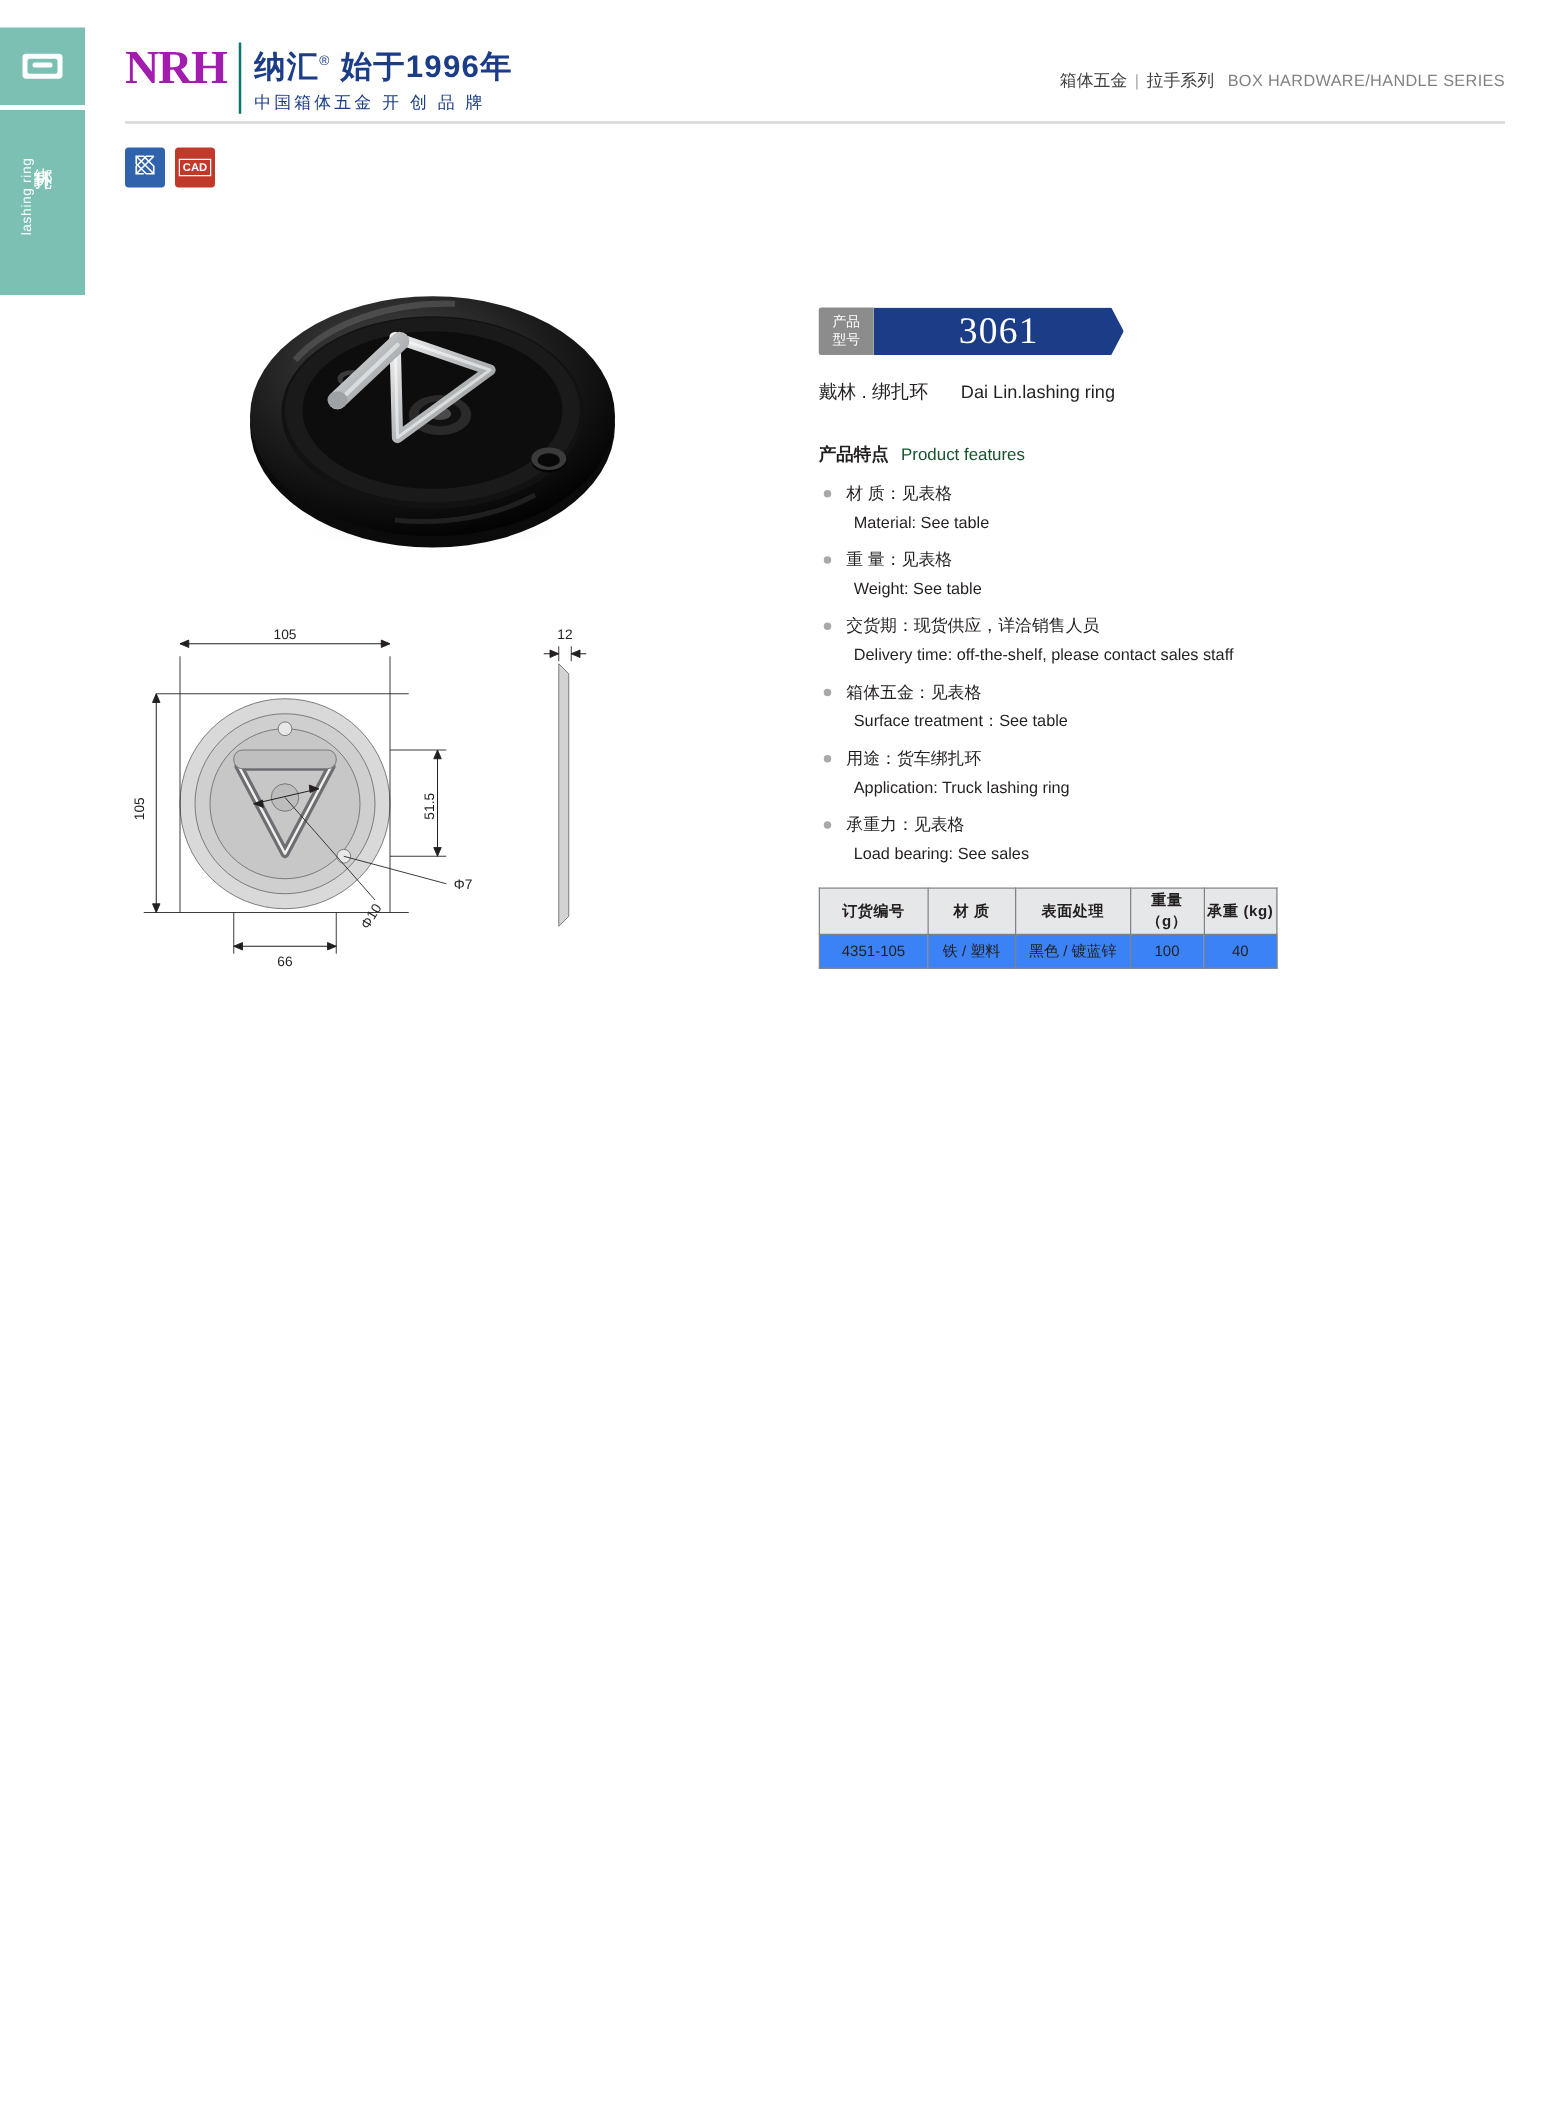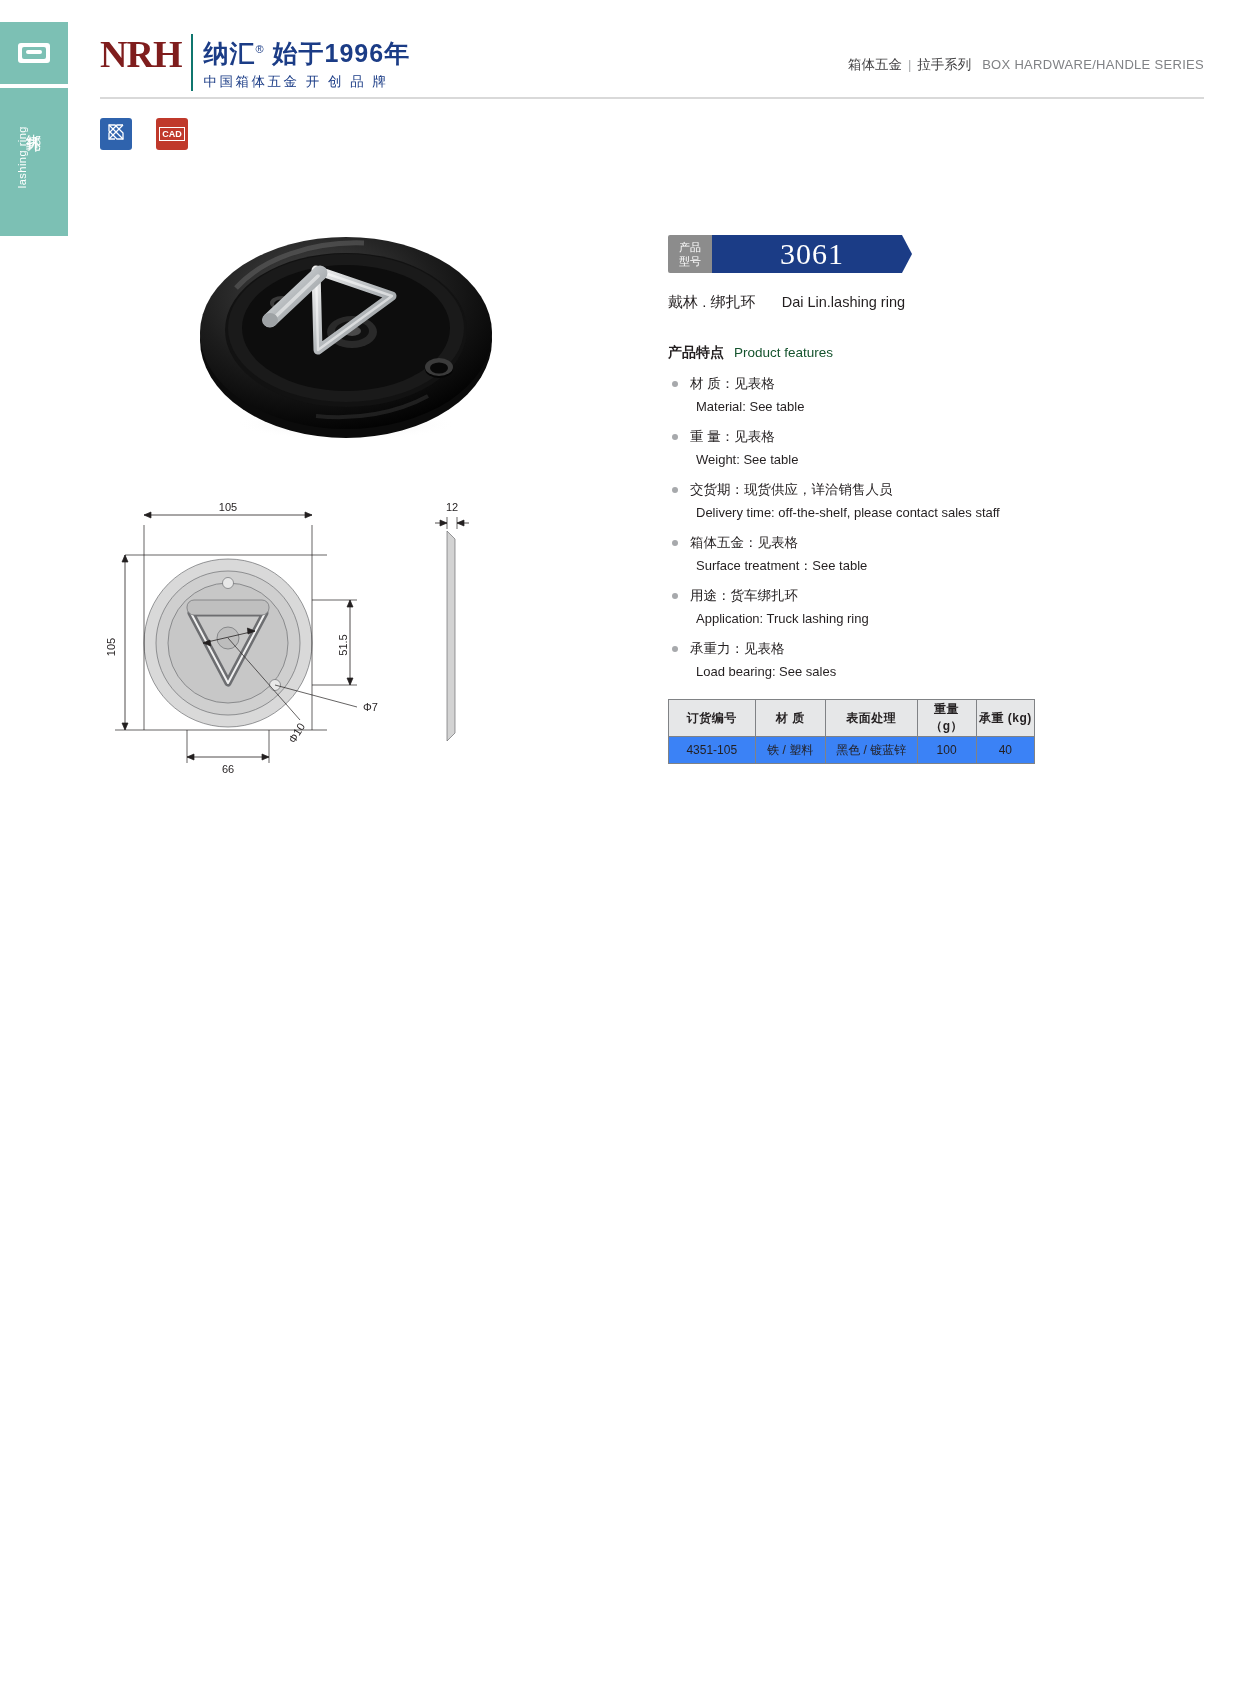--- a/index.html
+++ b/index.html
@@ -74,21 +74,21 @@
     left: 0;
     top: 0;
     display: flex;
     align-items: flex-start;
   }
   .logo-mark {
     font-family: "Liberation Serif", serif;
     font-weight: bold;
     font-size: 38px;
     letter-spacing: -1px;
-    color: #7f1d1d;
+    color: #a21caf;
     line-height: 40px;
     padding-right: 10px;
   }
   .logo-text {
     padding-left: 10px;
     border-left: 2px solid #0f766e;
   }
   .logo-text .line1 {
     font-size: 25px;
     font-weight: bold;
@@ -128,21 +128,21 @@
     height: 2px;
     background: #d9d9d9;
   }
 
   
   .icon-row {
     position: absolute;
     left: 100px;
     top: 118px;
     display: flex;
-    gap: 24px;
+    gap: 8px;
   }
   .ibtn {
     width: 32px;
     height: 32px;
     border-radius: 3px;
     display: flex;
     align-items: center;
     justify-content: center;
   }
   .ibtn.blue { background: #2f63ad; }
@@ -172,23 +172,22 @@
     top: 495px;
     width: 420px;
     height: 290px;
   }
   .drawing svg { display:block; }
 
   
   .info {
     position: absolute;
     left: 655px;
-    top: 233px;
+    top: 244px;
     width: 540px;
-    margin-left: 13px;
   }
   .model-row {
     position: relative;
     height: 44px;
   }
   .model-tag {
     position: absolute;
     left: 0;
     top: 2px;
     width: 44px;

